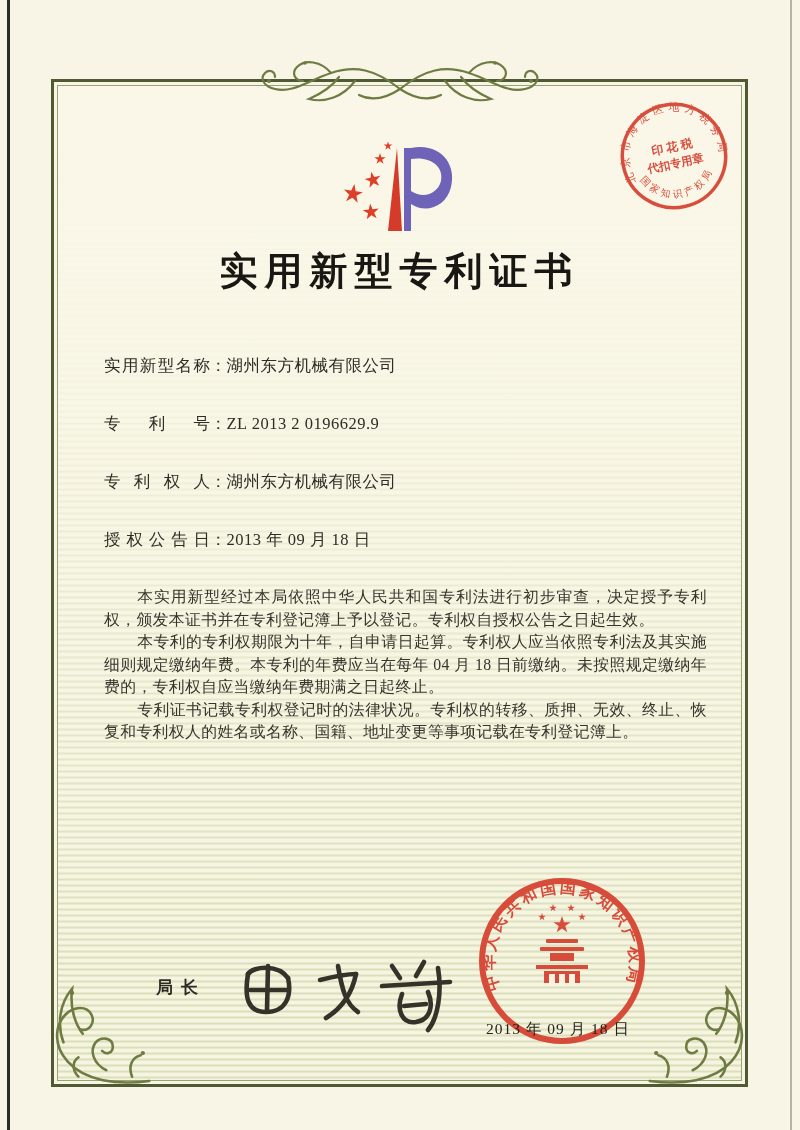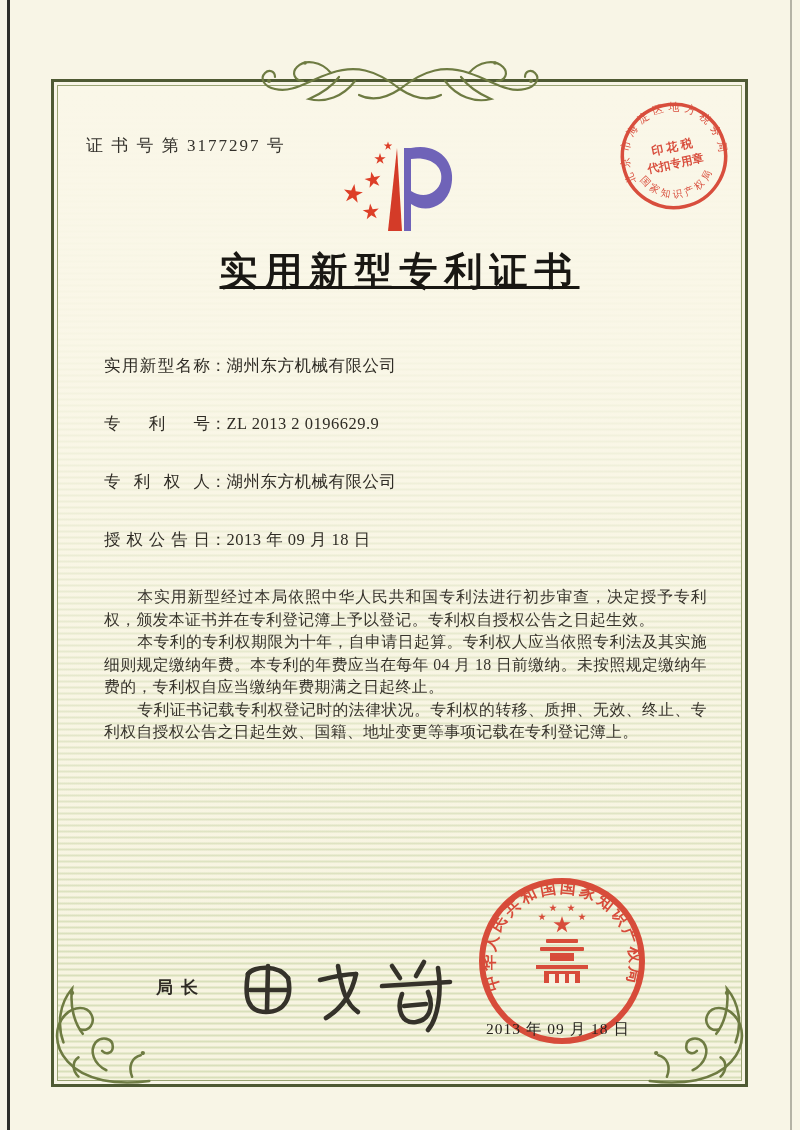--- a/index.html
+++ b/index.html
@@ -30,21 +30,21 @@
   .corner{position:absolute;width:118px;height:118px;}
   .corner-bl{left:-16px;bottom:-16px;}
   .corner-br{right:-16px;bottom:-16px;transform:scaleX(-1);}
 
   .cert-number{position:absolute;left:28px;top:48px;font-size:17px;letter-spacing:2px;color:#33312b;}
 
   .tax-stamp{position:absolute;left:552px;top:6px;width:128px;height:128px;opacity:.92;}
   .logo{position:absolute;left:50%;top:50px;transform:translateX(-50%);width:120px;height:102px;}
 
   .title{position:absolute;left:0;top:160px;width:100%;text-align:center;
-         font-size:38px;font-weight:700;letter-spacing:7px;color:#191713;text-decoration:underline;}
+         font-size:38px;font-weight:700;letter-spacing:7px;color:#191713;}
 
   .content{position:absolute;left:46px;right:34px;top:268px;}
   .field{margin-bottom:34px;line-height:24px;font-size:16.5px;white-space:nowrap;}
   .flabel{display:inline-block;width:106px;text-align:justify;text-align-last:justify;}
   .fvalue{letter-spacing:.5px;}
   .paras{margin-top:15px;}
   .paras p{font-size:15.8px;line-height:22.5px;text-align:justify;text-indent:2.1em;letter-spacing:.4px;color:#37342c;}
 
   .signer{position:absolute;left:98px;top:860px;display:flex;align-items:flex-start;}
   .signer-title{font-size:17px;letter-spacing:8px;margin-top:30px;color:#2e2b24;font-weight:bold;}
@@ -97,21 +97,20 @@
       <path d="M100,96 C70,100 40,96 24,78 C10,62 12,44 22,34 C30,26 42,26 46,34 C50,42 44,50 36,48"></path>
       <path d="M60,86 C48,80 44,68 50,60 C56,54 66,56 66,64 C66,70 60,72 56,68"></path>
       <path d="M20,60 C14,44 16,24 28,10 C26,26 30,42 38,52"></path>
       <path d="M84,92 C80,82 84,74 92,72"></path>
       <path d="M34,92 C28,86 28,78 34,74"></path>
       <circle cx="28" cy="14" r="2" fill="#6e7b42" stroke="none"></circle>
       <circle cx="94" cy="70" r="2" fill="#6e7b42" stroke="none"></circle>
     </g>
   </svg>
 
-  <div class="cert-number">证 书 号 第 3177297 号</div>
 
   <svg class="tax-stamp" viewBox="0 0 124 124">
     <g transform="rotate(-12 62 62)" fill="#d6402f">
       <circle cx="62" cy="62" r="50" fill="none" stroke="#d6402f" stroke-width="3.4"></circle>
       <path id="taxTop" d="M22.1,80.6 A 44 44 0 1 1 101.9,80.6" fill="none"></path>
       <path id="taxBot" d="M24.4,75.7 A 40 40 0 0 0 99.6,75.7" fill="none"></path>
       <text font-size="10.5" letter-spacing="4.5">
         <textPath href="#taxTop" startOffset="2">北京市海淀区地方税务局</textPath>
       </text>
       <text font-size="9.5" letter-spacing="3">
@@ -151,21 +150,21 @@
     </div>
     <div class="field">
       <span class="flabel">专利权人</span><span>：</span><span class="fvalue">湖州东方机械有限公司</span>
     </div>
     <div class="field">
       <span class="flabel">授权公告日</span><span>：</span><span class="fvalue">2013 年 09 月 18 日</span>
     </div>
     <div class="paras">
       <p>本实用新型经过本局依照中华人民共和国专利法进行初步审查，决定授予专利权，颁发本证书并在专利登记簿上予以登记。专利权自授权公告之日起生效。</p>
       <p>本专利的专利权期限为十年，自申请日起算。专利权人应当依照专利法及其实施细则规定缴纳年费。本专利的年费应当在每年 04 月 18 日前缴纳。未按照规定缴纳年费的，专利权自应当缴纳年费期满之日起终止。</p>
-      <p>专利证书记载专利权登记时的法律状况。专利权的转移、质押、无效、终止、专利权自授权公告之日起生效、国籍、地址变更等事项记载在专利登记簿上。</p>
+      <p>专利证书记载专利权登记时的法律状况。专利权的转移、质押、无效、终止、恢复和专利权人的姓名或名称、国籍、地址变更等事项记载在专利登记簿上。</p>
     </div>
   </div>
 
   <div class="signer">
     <span class="signer-title">局长</span>
     <svg class="signature-svg" viewBox="0 0 232 92" aria-label="田力普">
       <g stroke="#35322a" fill="none" stroke-width="4.6" stroke-linecap="round" stroke-linejoin="round">
         <path d="M14,28 C10,52 14,66 32,66 C52,66 58,50 54,32"></path>
         <path d="M14,28 C20,20 44,18 54,32"></path>
         <path d="M34,20 L33,64"></path>

